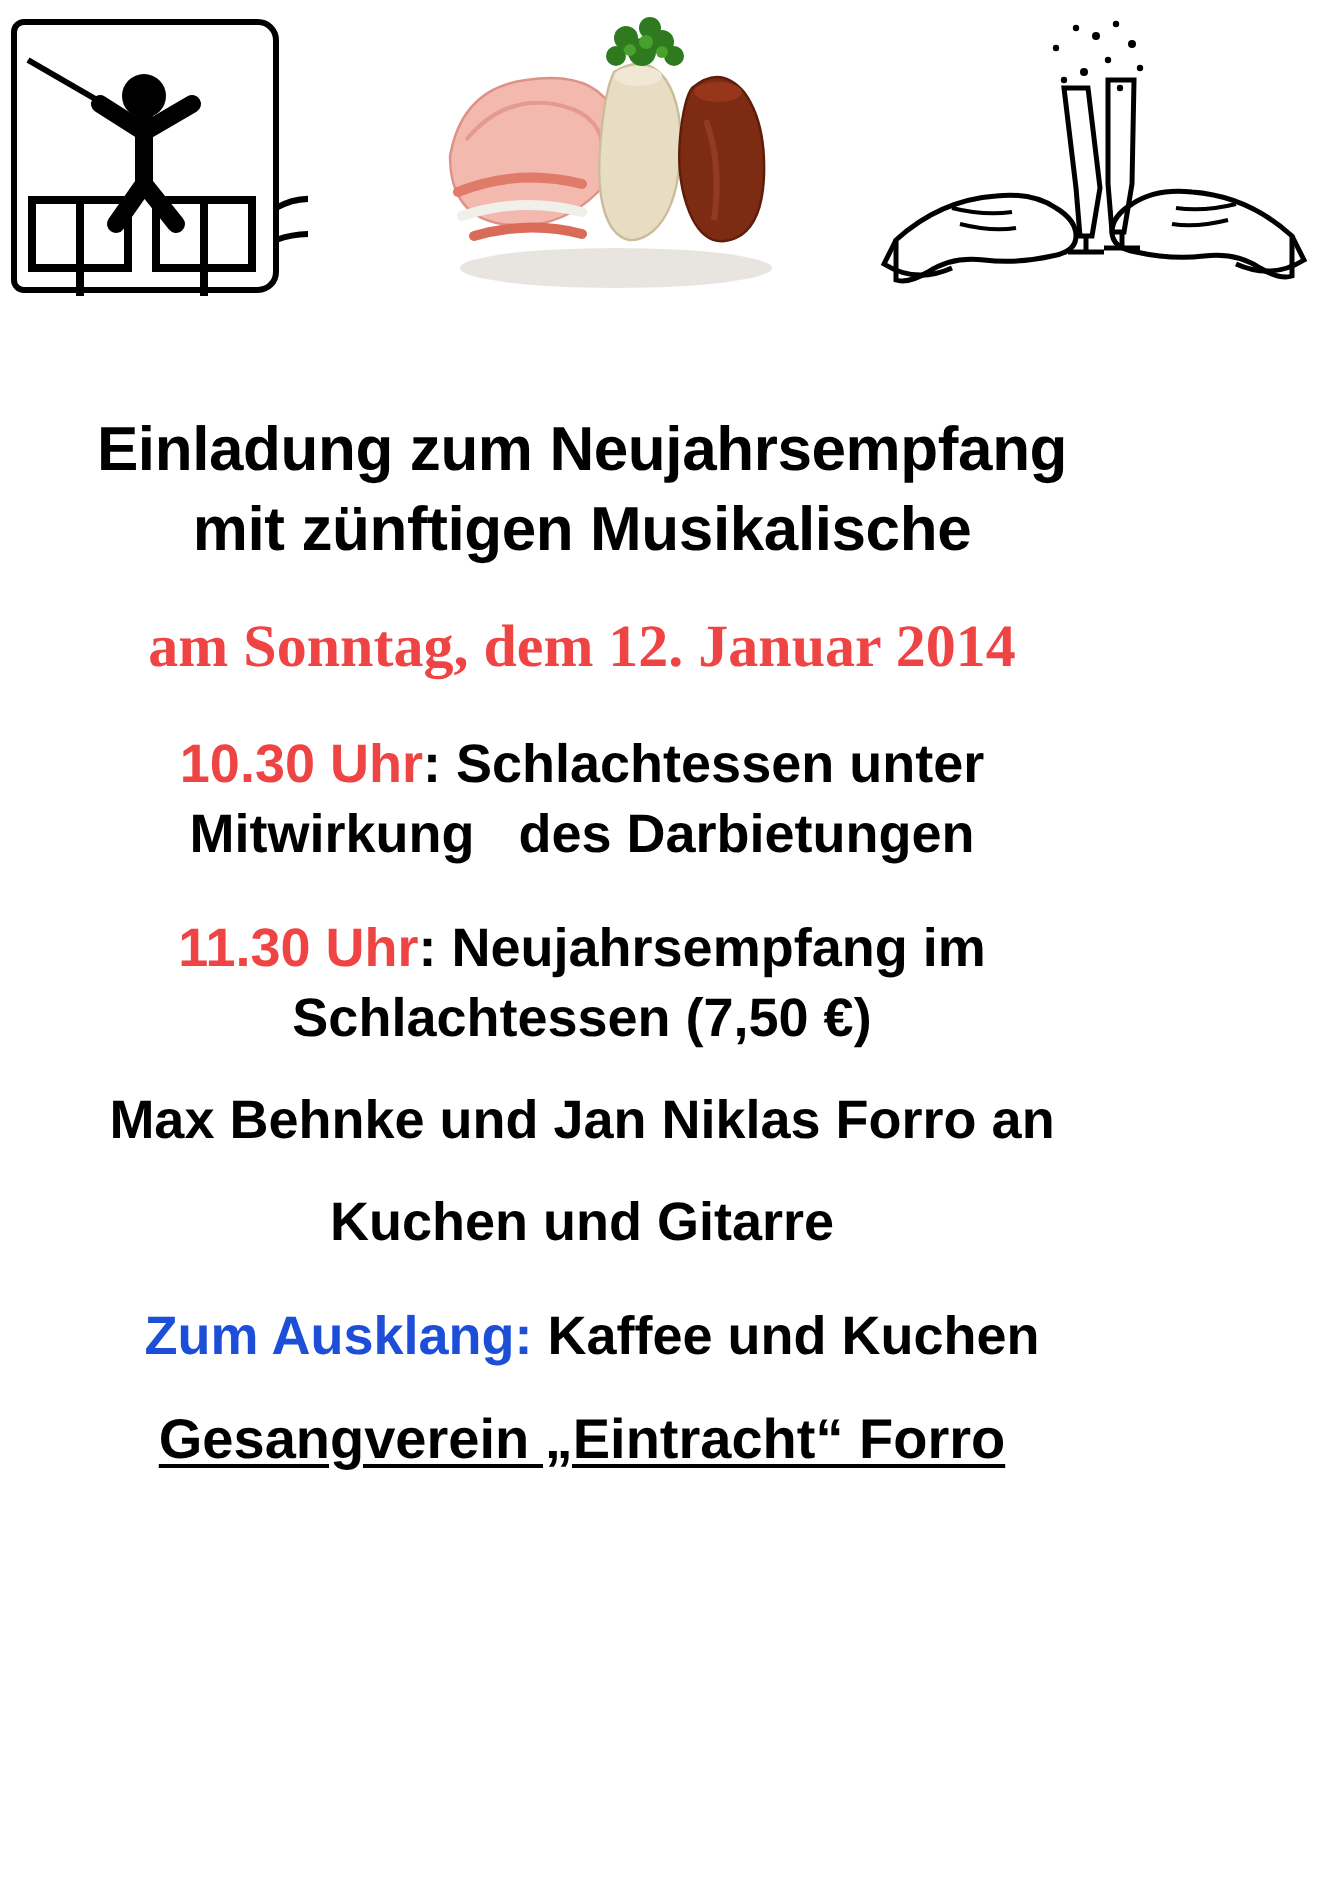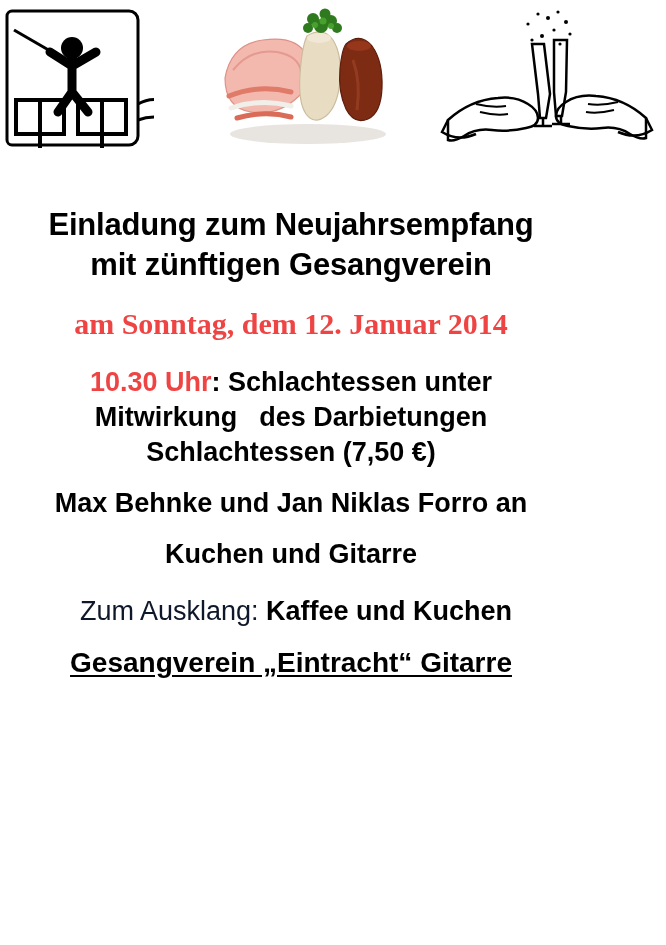--- a/index.html
+++ b/index.html
@@ -68,22 +68,22 @@
 
   .t-black {
     color: #000000;
     font-weight: bold;
   }
   .t-red {
     color: #ef4444;
     font-weight: bold;
   }
   .t-orange {
-    color: #0f172a;
-    font-weight: normal;
+    color: #1d4ed8;
+    font-weight: bold;
     margin-left: 10px;
   }
 
   .size-title { font-size: 31px; letter-spacing: -0.2px; }
   .size-date  { font-size: 30px; font-family: "Liberation Serif", serif; }
   .size-body  { font-size: 27px; }
   .size-foot  { font-size: 28px; }
 
   .gap-1 { margin-top: 18px; }
   .gap-2 { margin-top: 22px; }
@@ -202,36 +202,40 @@
       <path d="M174 102 q-16 4 -28 2" fill="none" stroke="#000" stroke-width="2"></path>
       <path d="M206 110 L212 122 q-16 10 -34 2" fill="none" stroke="#000" stroke-width="2.5"></path>
     </svg>
   </div>
 </div>
 
 <div class="flyer-text">
 
   <div class="line size-title t-black">Einladung zum Neujahrsempfang</div>
 
-  <div class="line size-title t-black">mit zünftigen Gesangverein</div>
+  <div class="line size-title t-black">mit zünftigen Musikalische</div>
 
   <div class="line size-date t-red gap-1">am Sonntag, dem 12. Januar 2014</div>
 
   <div class="line size-body gap-2">
     <span class="inline-seg t-red">10.30 Uhr</span><span class="inline-seg t-black">:</span>
     <span class="inline-seg t-black">Schlachtessen unter</span>
   </div>
   <div class="line size-body t-black">
     <span class="inline-seg">Mitwirkung</span><span class="wide-space"></span><span class="inline-seg">des Darbietungen</span>
   </div>
 
+  <div class="line size-body gap-2">
+    <span class="inline-seg t-red">11.30 Uhr</span><span class="inline-seg t-black">:</span>
+    <span class="inline-seg t-black">Neujahrsempfang im</span>
+  </div>
   <div class="line size-body t-black">Schlachtessen (7,50 €)</div>
 
   <div class="line size-body t-black gap-3">Max Behnke und Jan Niklas Forro an</div>
   <div class="line size-body t-black gap-3">Kuchen und Gitarre</div>
 
   <div class="line size-body gap-2">
     <span class="inline-seg t-orange">Zum Ausklang:</span>
     <span class="inline-seg t-black">Kaffee und Kuchen</span>
   </div>
 
-  <div class="line size-foot t-black underline-foot gap-3">Gesangverein „Eintracht“ Gitarre</div>
+  <div class="line size-foot t-black underline-foot gap-3">Gesangverein „Eintracht“ Forro</div>
 </div>
 
 </body></html>

